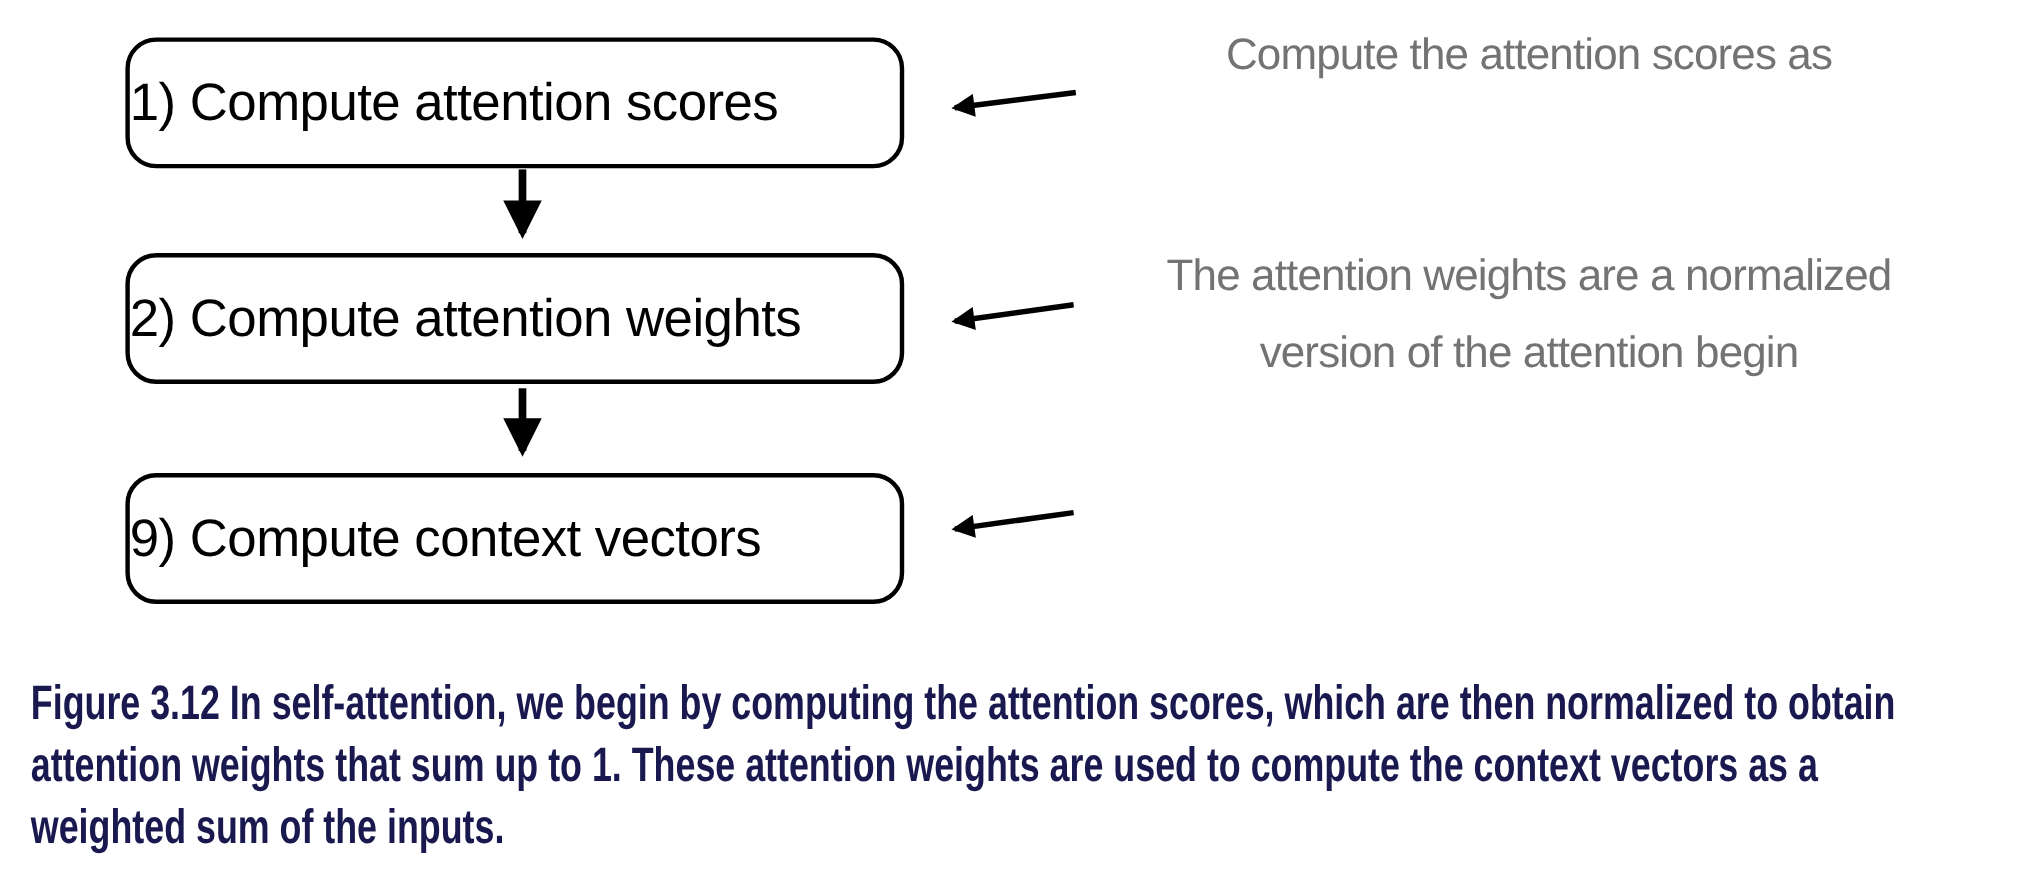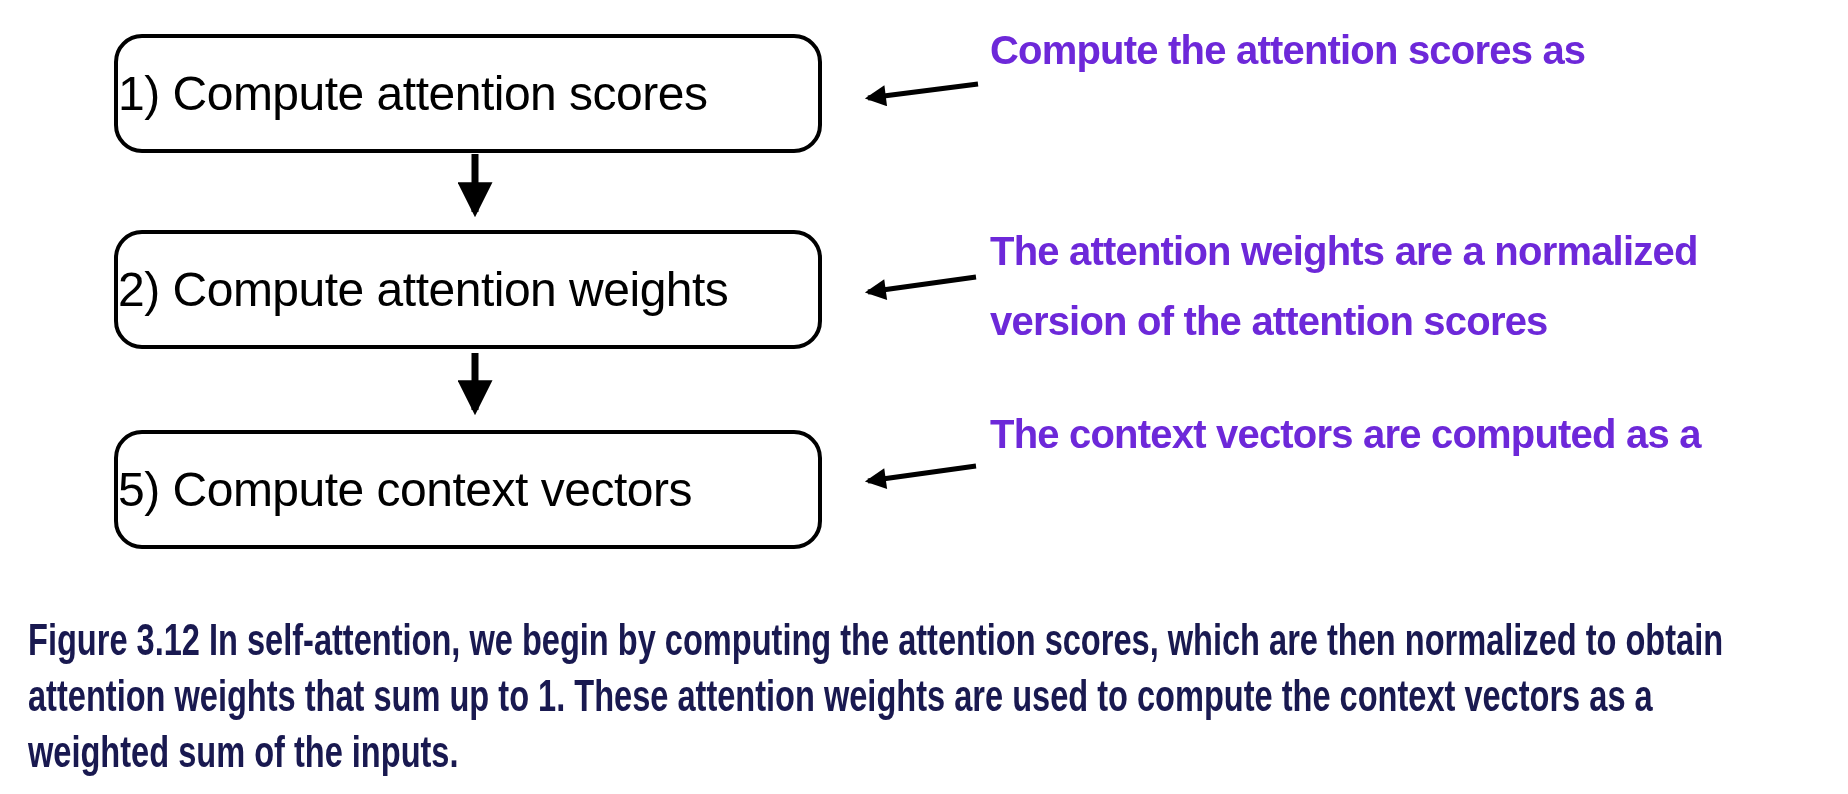--- a/index.html
+++ b/index.html
@@ -45,24 +45,25 @@
     letter-spacing: -0.5px;
     white-space: nowrap;
   }
   .box-1 { top: 34px; }
   .box-2 { top: 230px; }
   .box-3 { top: 430px; }
   .annotation {
     position: absolute;
     left: 990px;
     width: 800px;
+    text-align: center;
     font-size: 40px;
     line-height: 70px;
-    font-weight: 700;
-    color: #6d28d9;
+    font-weight: 400;
+    color: #737373;
     letter-spacing: -0.8px;
   }
   .ann-1 { top: 15px; }
   .ann-2 { top: 216px; }
   .ann-3 { top: 399px; }
   .annotation .ann-line { white-space: nowrap; }
   .figure-caption {
     position: absolute;
     left: 28px;
     top: 612px;
@@ -109,34 +110,33 @@
 
   <div class="flow-box box-1">
     <span class="box-label">1) Compute attention scores</span>
   </div>
 
   <div class="flow-box box-2">
     <span class="box-label">2) Compute attention weights</span>
   </div>
 
   <div class="flow-box box-3">
-    <span class="box-label">5) Compute context vectors</span>
+    <span class="box-label">9) Compute context vectors</span>
   </div>
 
   <div class="annotation ann-1">
     <div class="ann-line">Compute the attention scores as</div>
   </div>
 
   <div class="annotation ann-2">
     <div class="ann-line">The attention weights are a normalized</div>
-    <div class="ann-line">version of the attention scores</div>
+    <div class="ann-line">version of the attention begin</div>
   </div>
 
   <div class="annotation ann-3">
-    <div class="ann-line">The context vectors are computed as a</div>
   </div>
 
   <div class="figure-caption">
     <div class="caption-line">Figure 3.12 In self-attention, we begin by computing the attention scores, which are then normalized to obtain</div>
     <div class="caption-line">attention weights that sum up to 1. These attention weights are used to compute the context vectors as a</div>
     <div class="caption-line">weighted sum of the inputs.</div>
   </div>
 
 </div>
 

